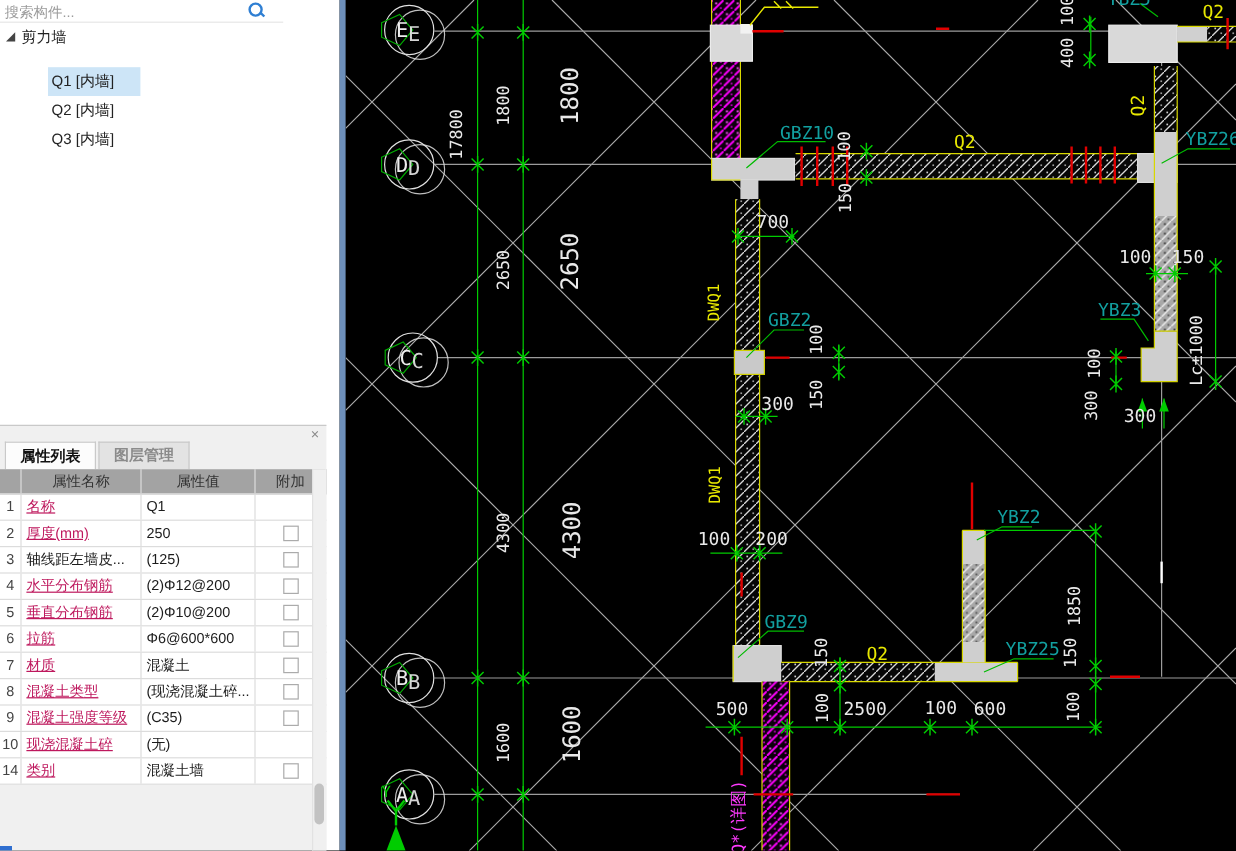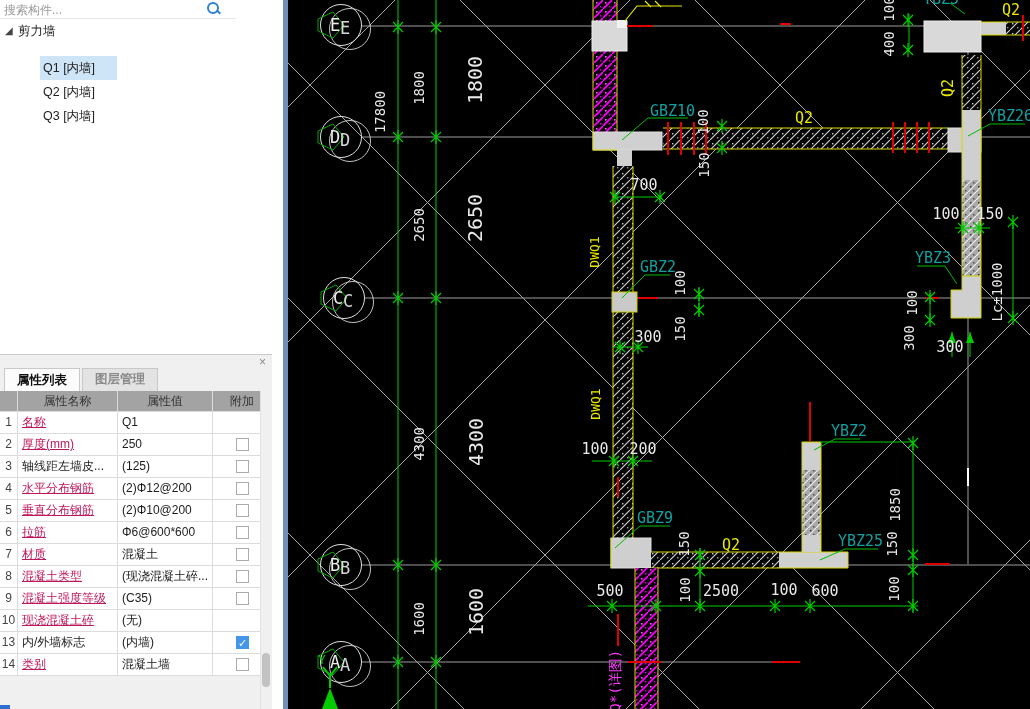--- a/index.html
+++ b/index.html
@@ -417,28 +417,20 @@
               <span class="cb"></span>
             </div>
         </div>
         <div class="grow">
           <div class="cnum">10</div>
           <div class="cname link">现浇混凝土碎</div>
           <div class="cval">(无)</div>
           <div class="cextra"></div>
         </div>
         <div class="grow">
-          <div class="cnum">13</div>
-          <div class="cname">内/外墙标志</div>
-          <div class="cval">(内墙)</div>
-          <div class="cextra">
-              <span class="cb checked"></span>
-            </div>
-        </div>
-        <div class="grow">
           <div class="cnum">14</div>
           <div class="cname link">类别</div>
           <div class="cval">混凝土墙</div>
           <div class="cextra">
               <span class="cb"></span>
             </div>
         </div>
 
       </div>
       <div id="vscroll">

